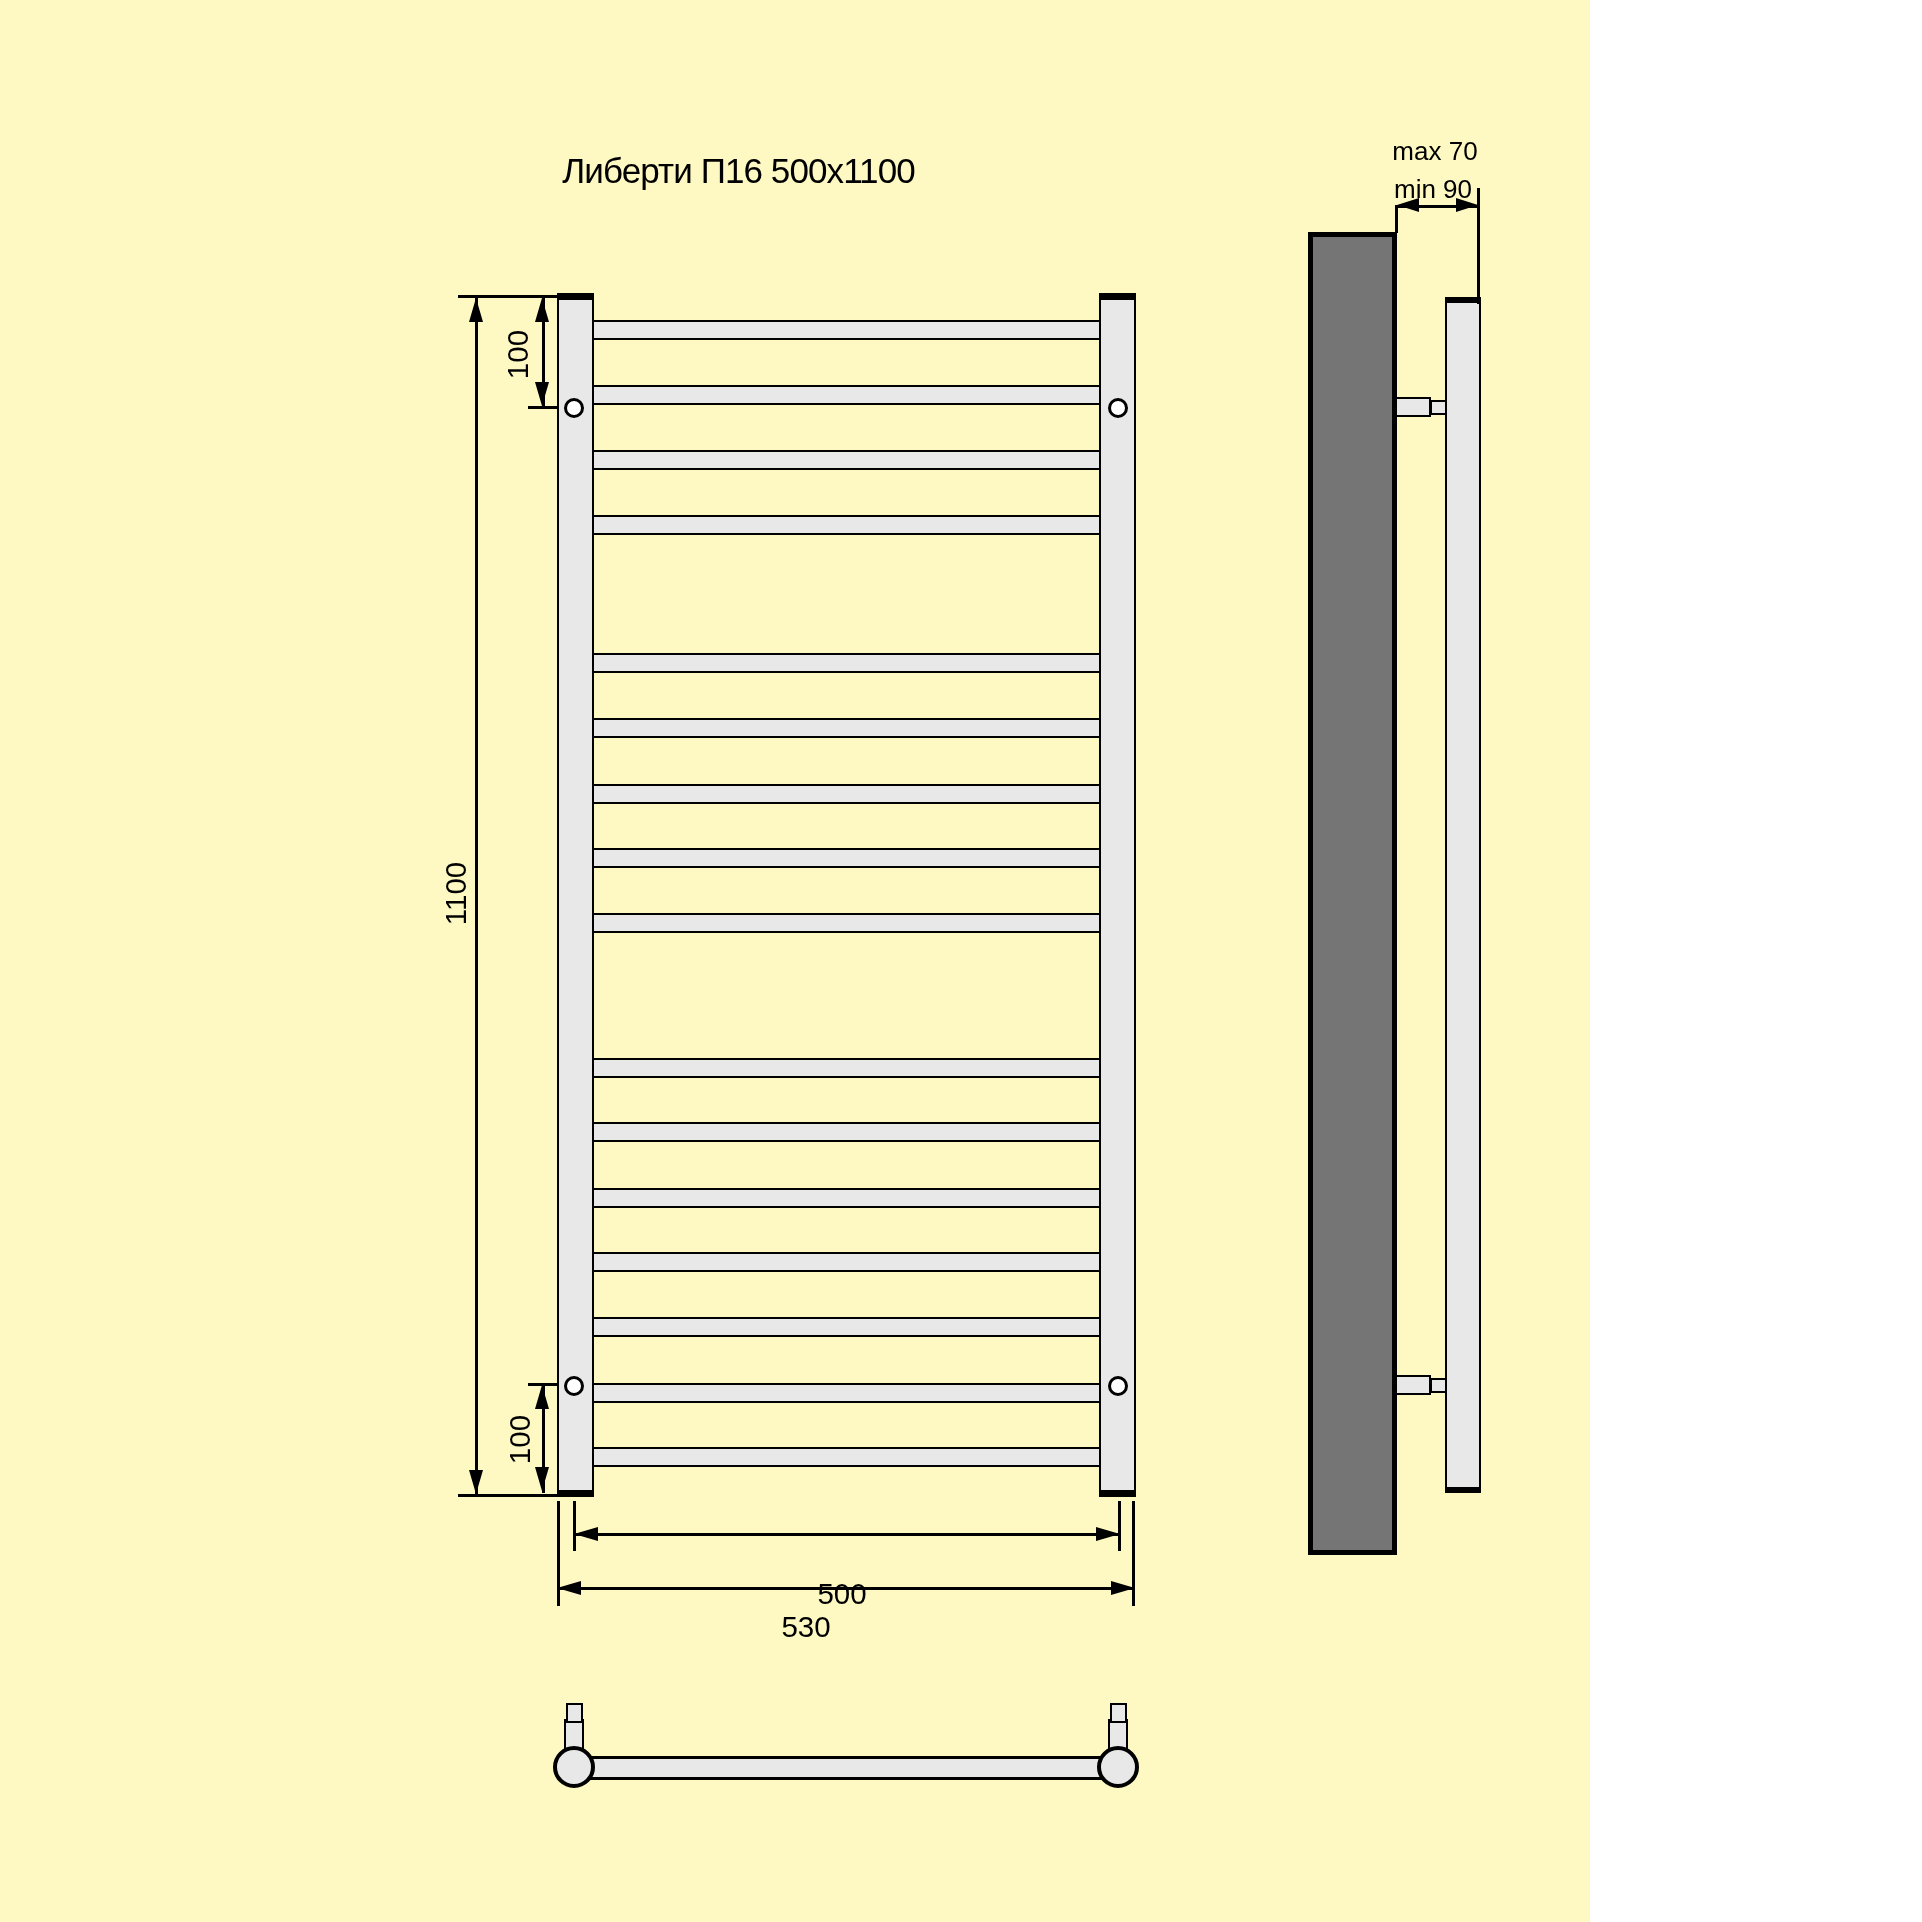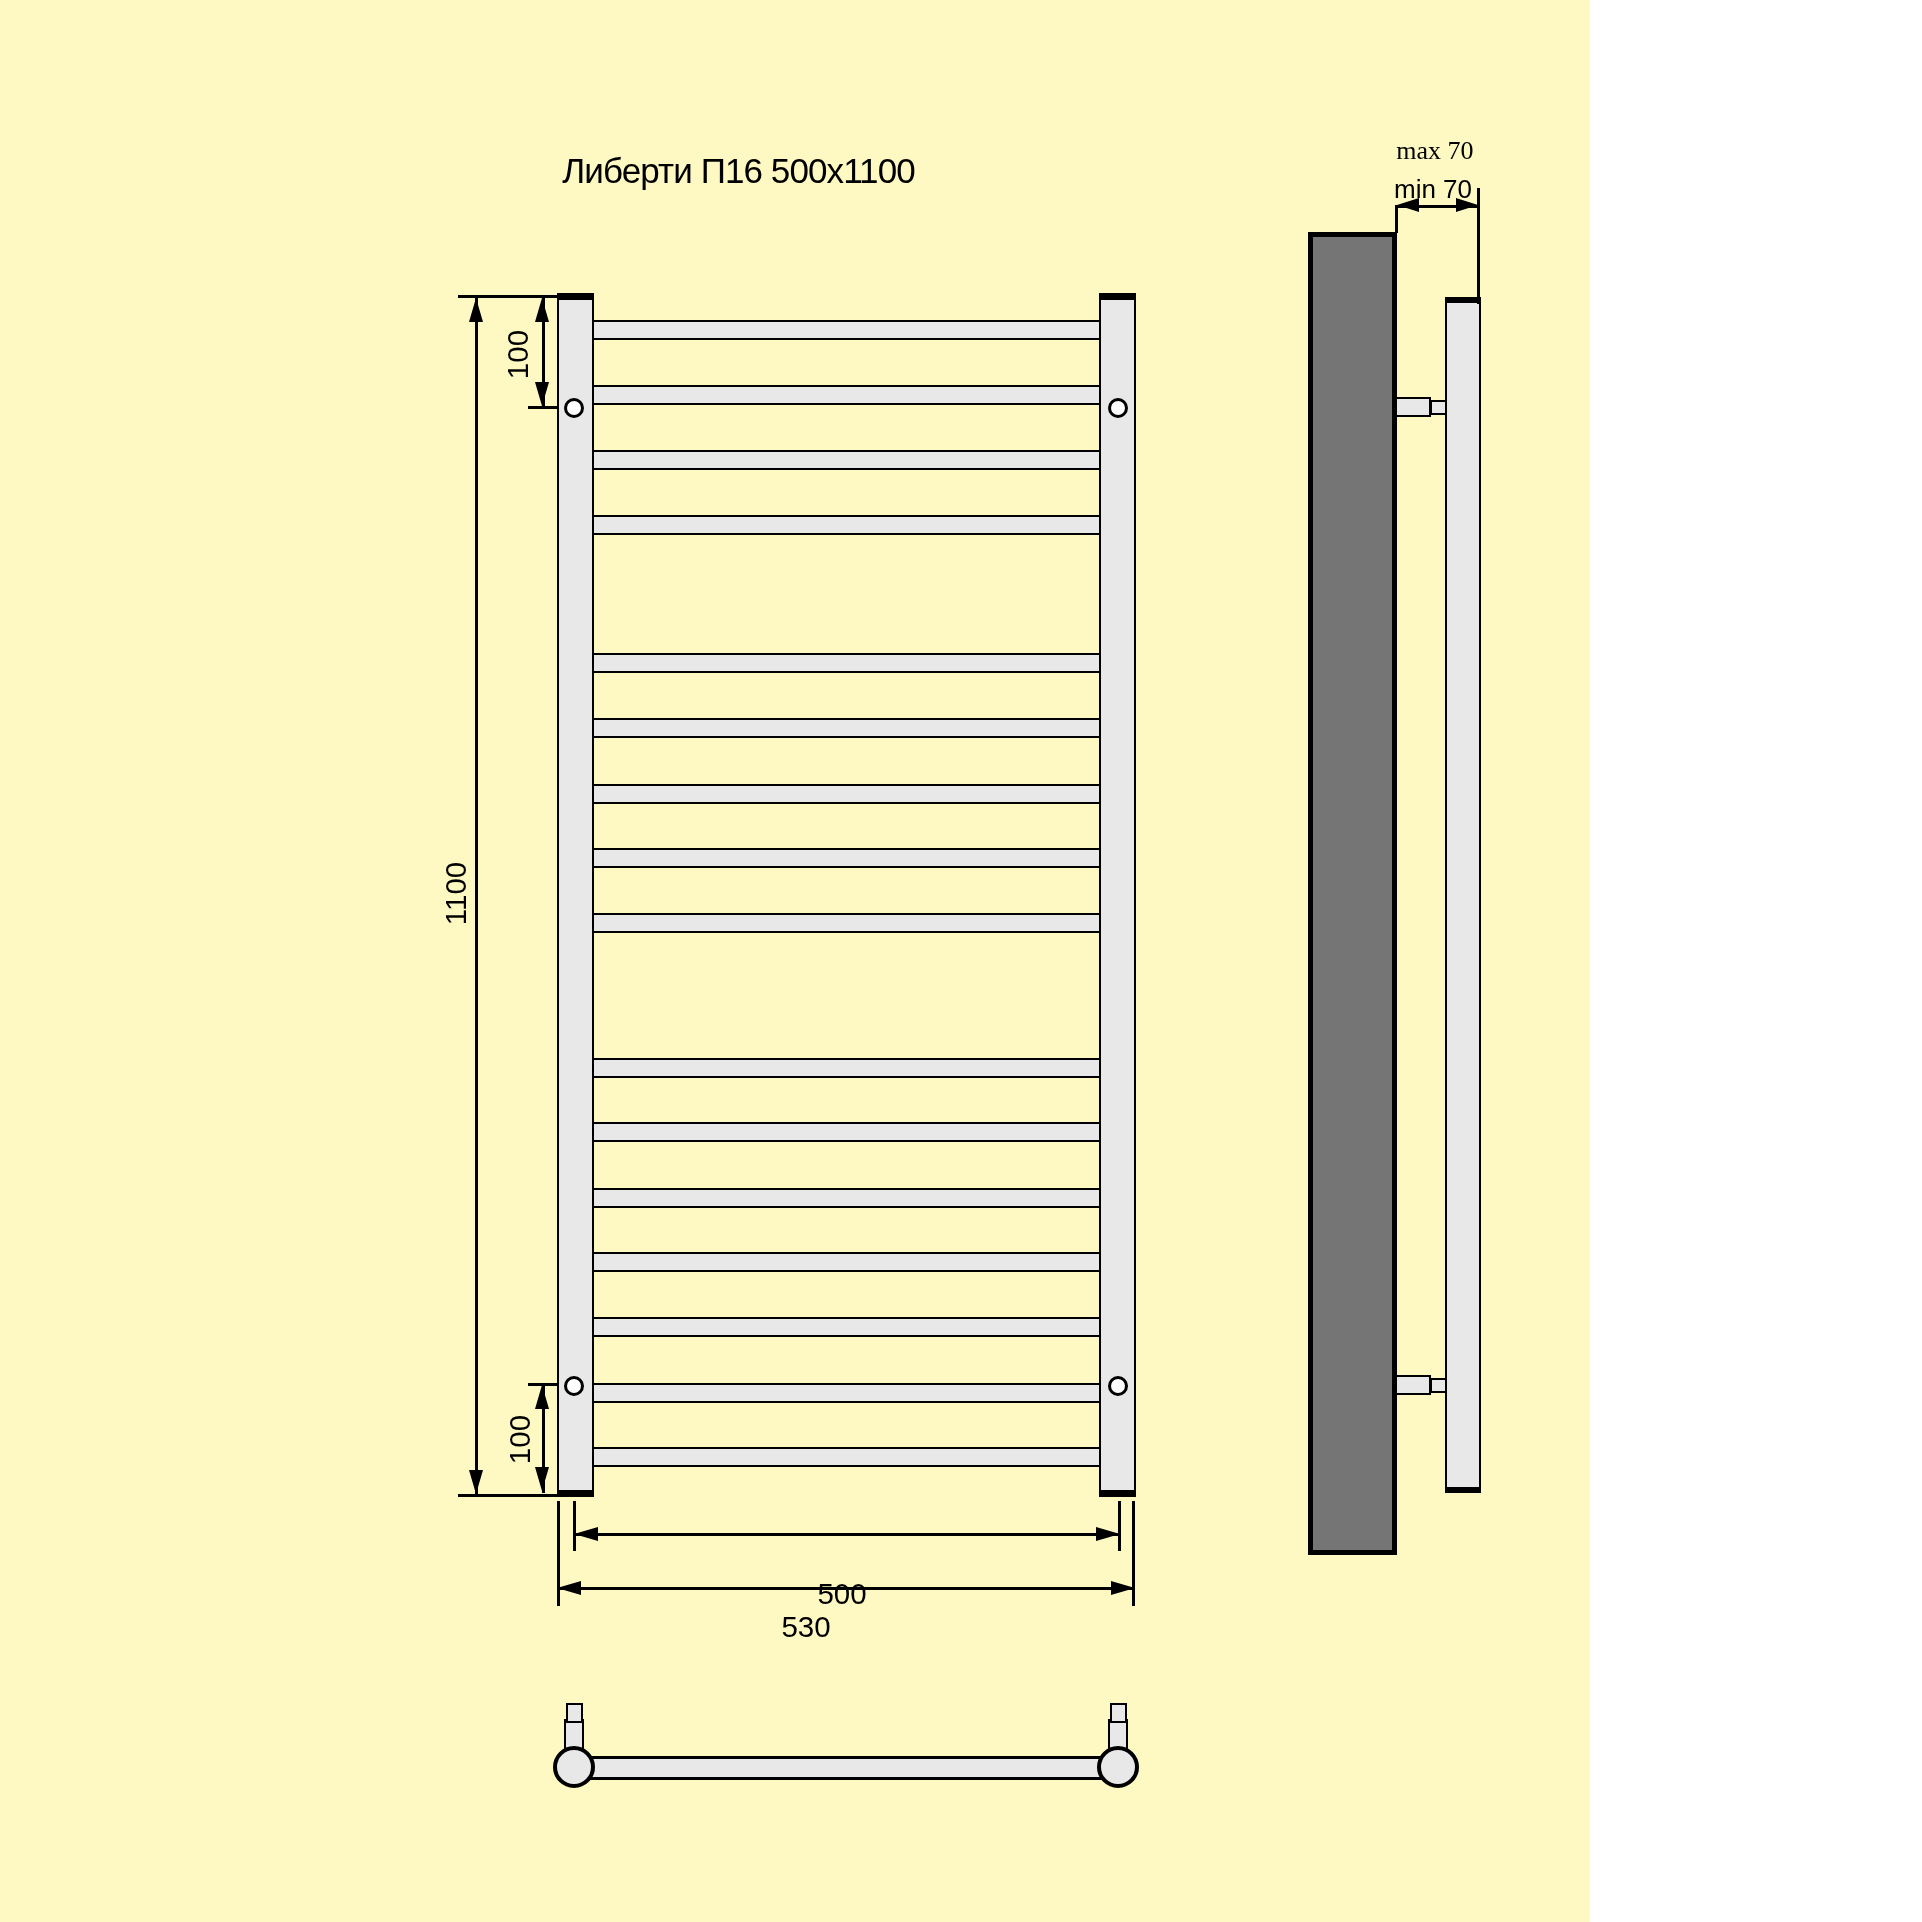--- a/index.html
+++ b/index.html
@@ -117,22 +117,22 @@
 
   <div>
     <div id="wall"></div>
     <div id="side-rail"></div>
 
     <div class="bracket-arm" style="top:397px;"></div>
     <div class="bracket-sq" style="top:400px;"></div>
     <div class="bracket-arm" style="top:1375px;"></div>
     <div class="bracket-sq" style="top:1378px;"></div>
 
-    <div class="smalllabel" style="left:1366px;top:137px;width:138px;font-family:Liberation Serif, serif;">max 70</div>
-    <div class="smalllabel" style="left:1364px;top:175px;width:138px;">min 70</div>
+    <div class="smalllabel" style="left:1366px;top:137px;width:138px;">max 70</div>
+    <div class="smalllabel" style="left:1364px;top:175px;width:138px;">min 90</div>
     <div class="vline" style="left:1395px;top:205px;height:28px;"></div>
     <div class="vline" style="left:1477px;top:188px;height:116px;"></div>
     <div class="hline" style="left:1397px;top:205px;width:81px;"></div>
     <div class="arr left" style="left:1397px;top:198px;border-right-width:22px;"></div>
     <div class="arr right" style="left:1456px;top:198px;border-left-width:22px;"></div>
   </div>
 
   <div>
     <div id="tv-bar"></div>
     <div class="tv-neck" style="left:564px;"></div>

